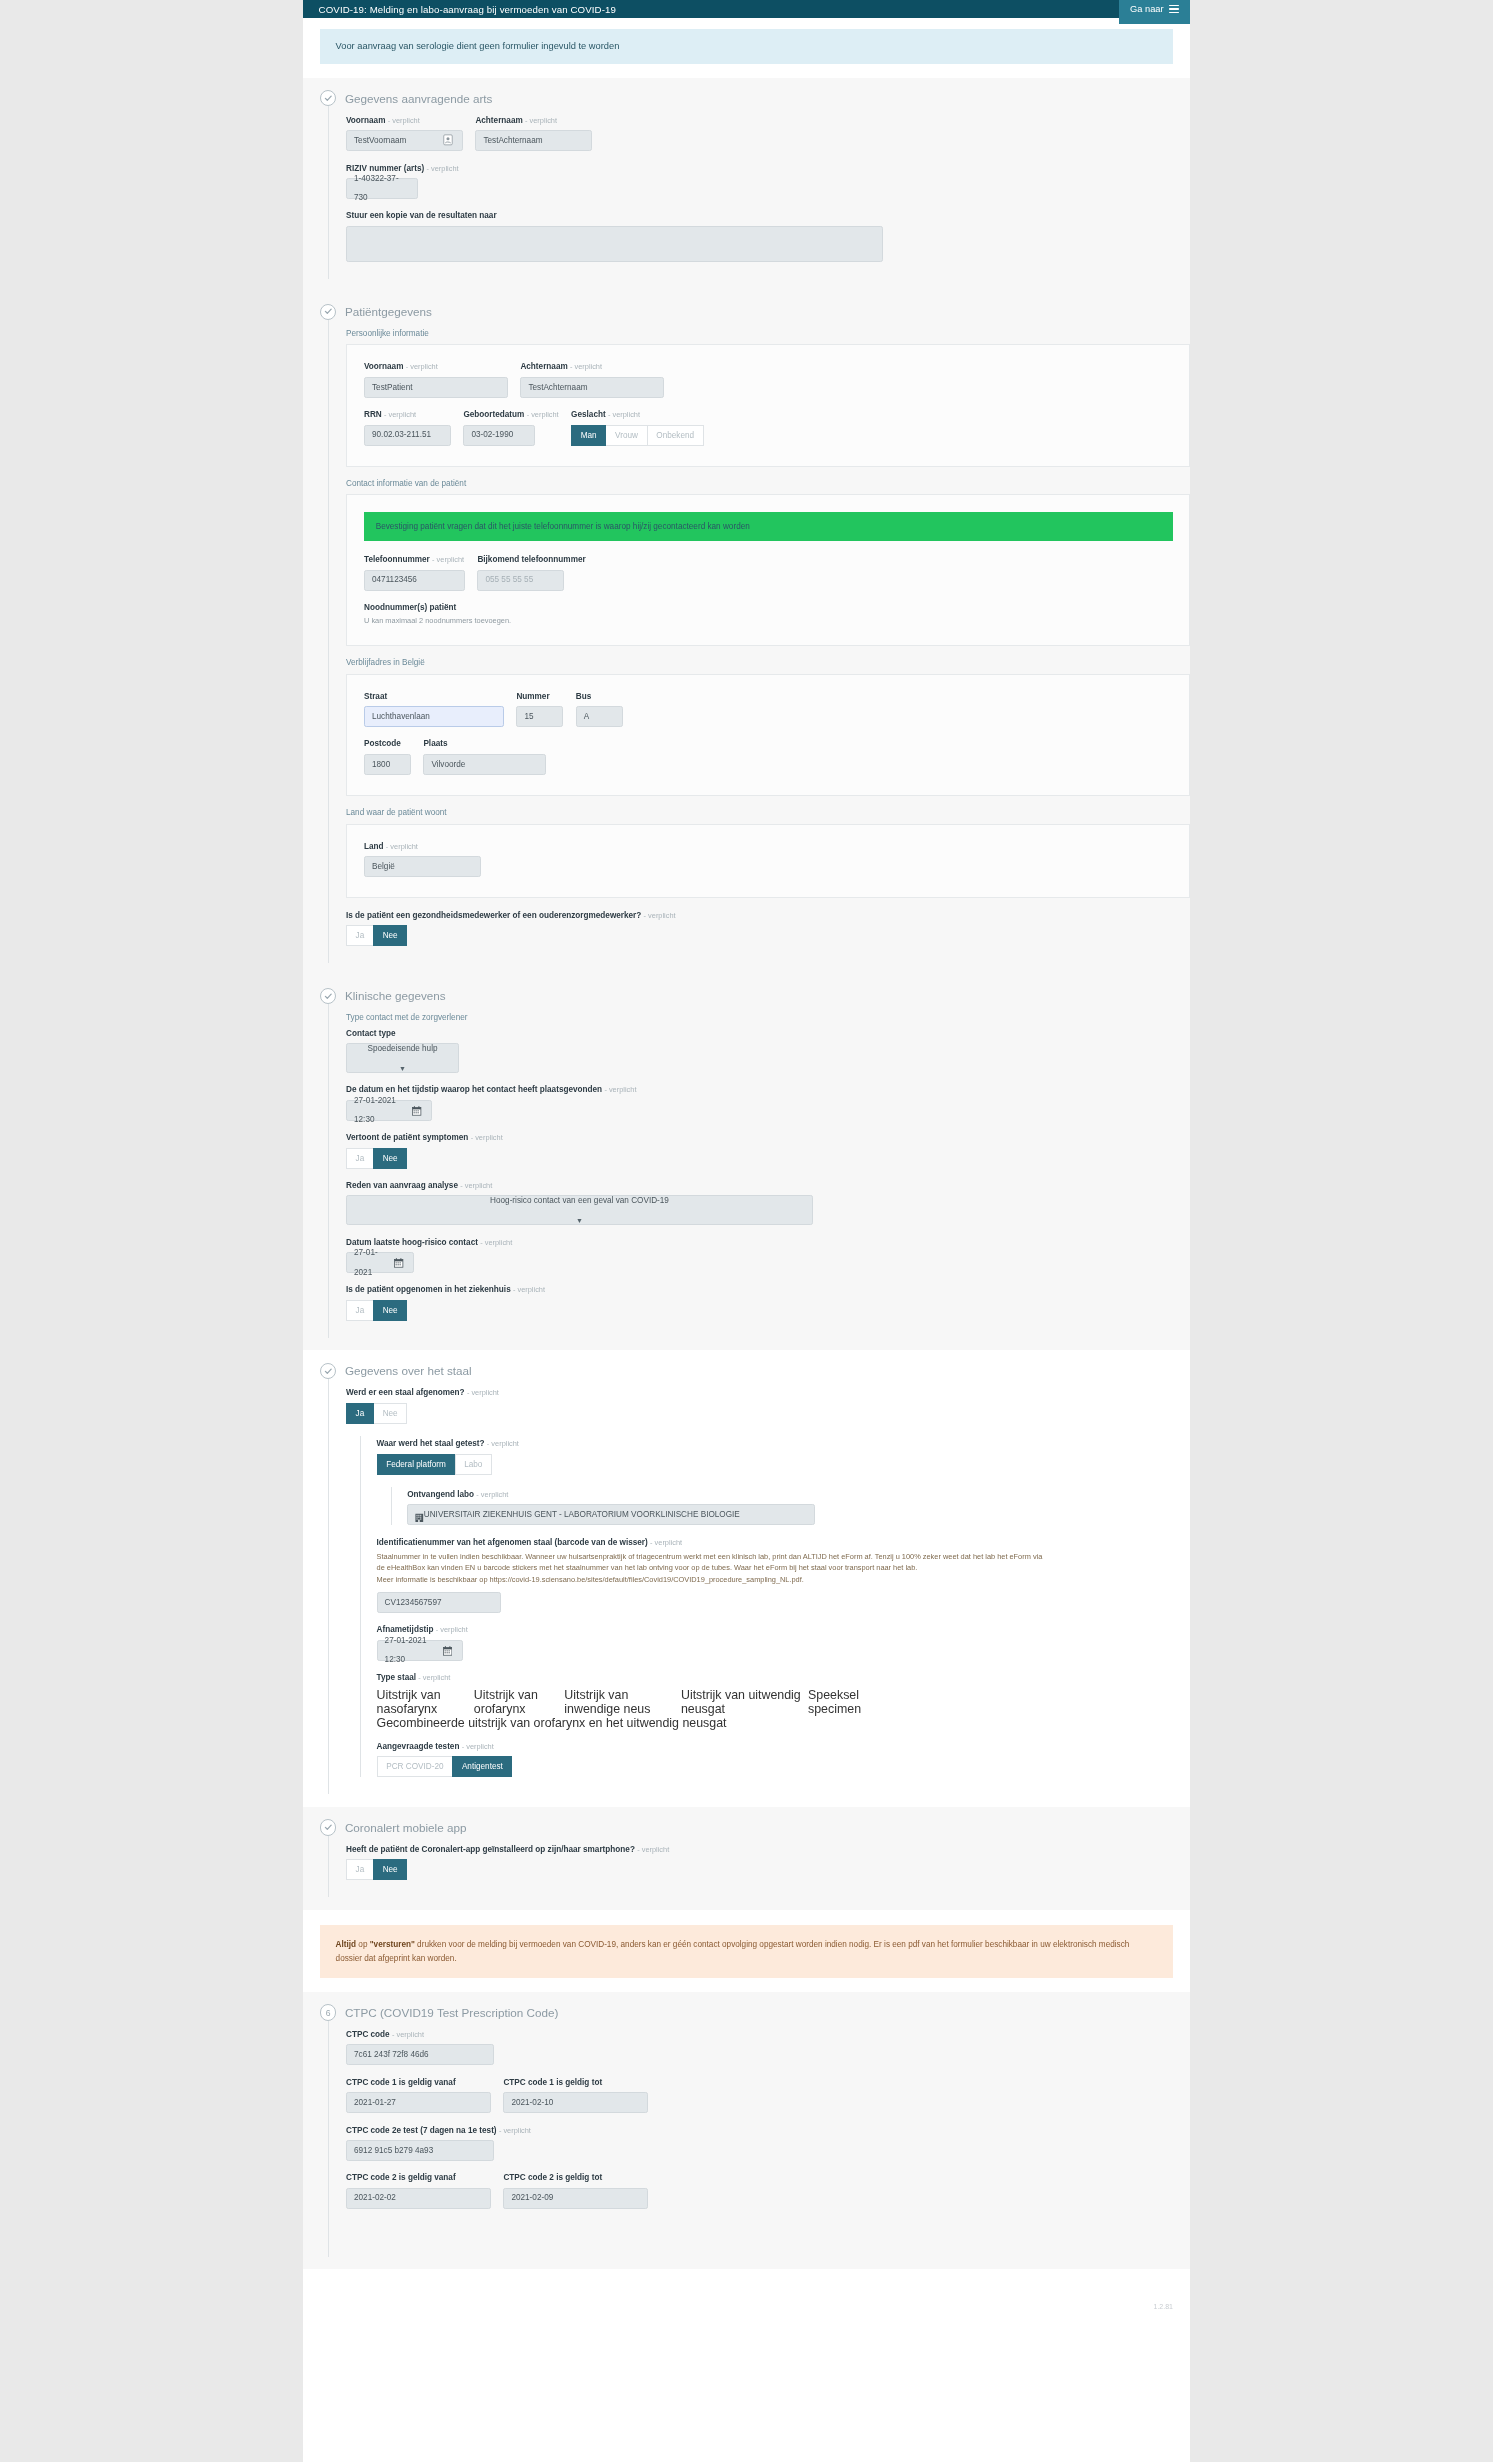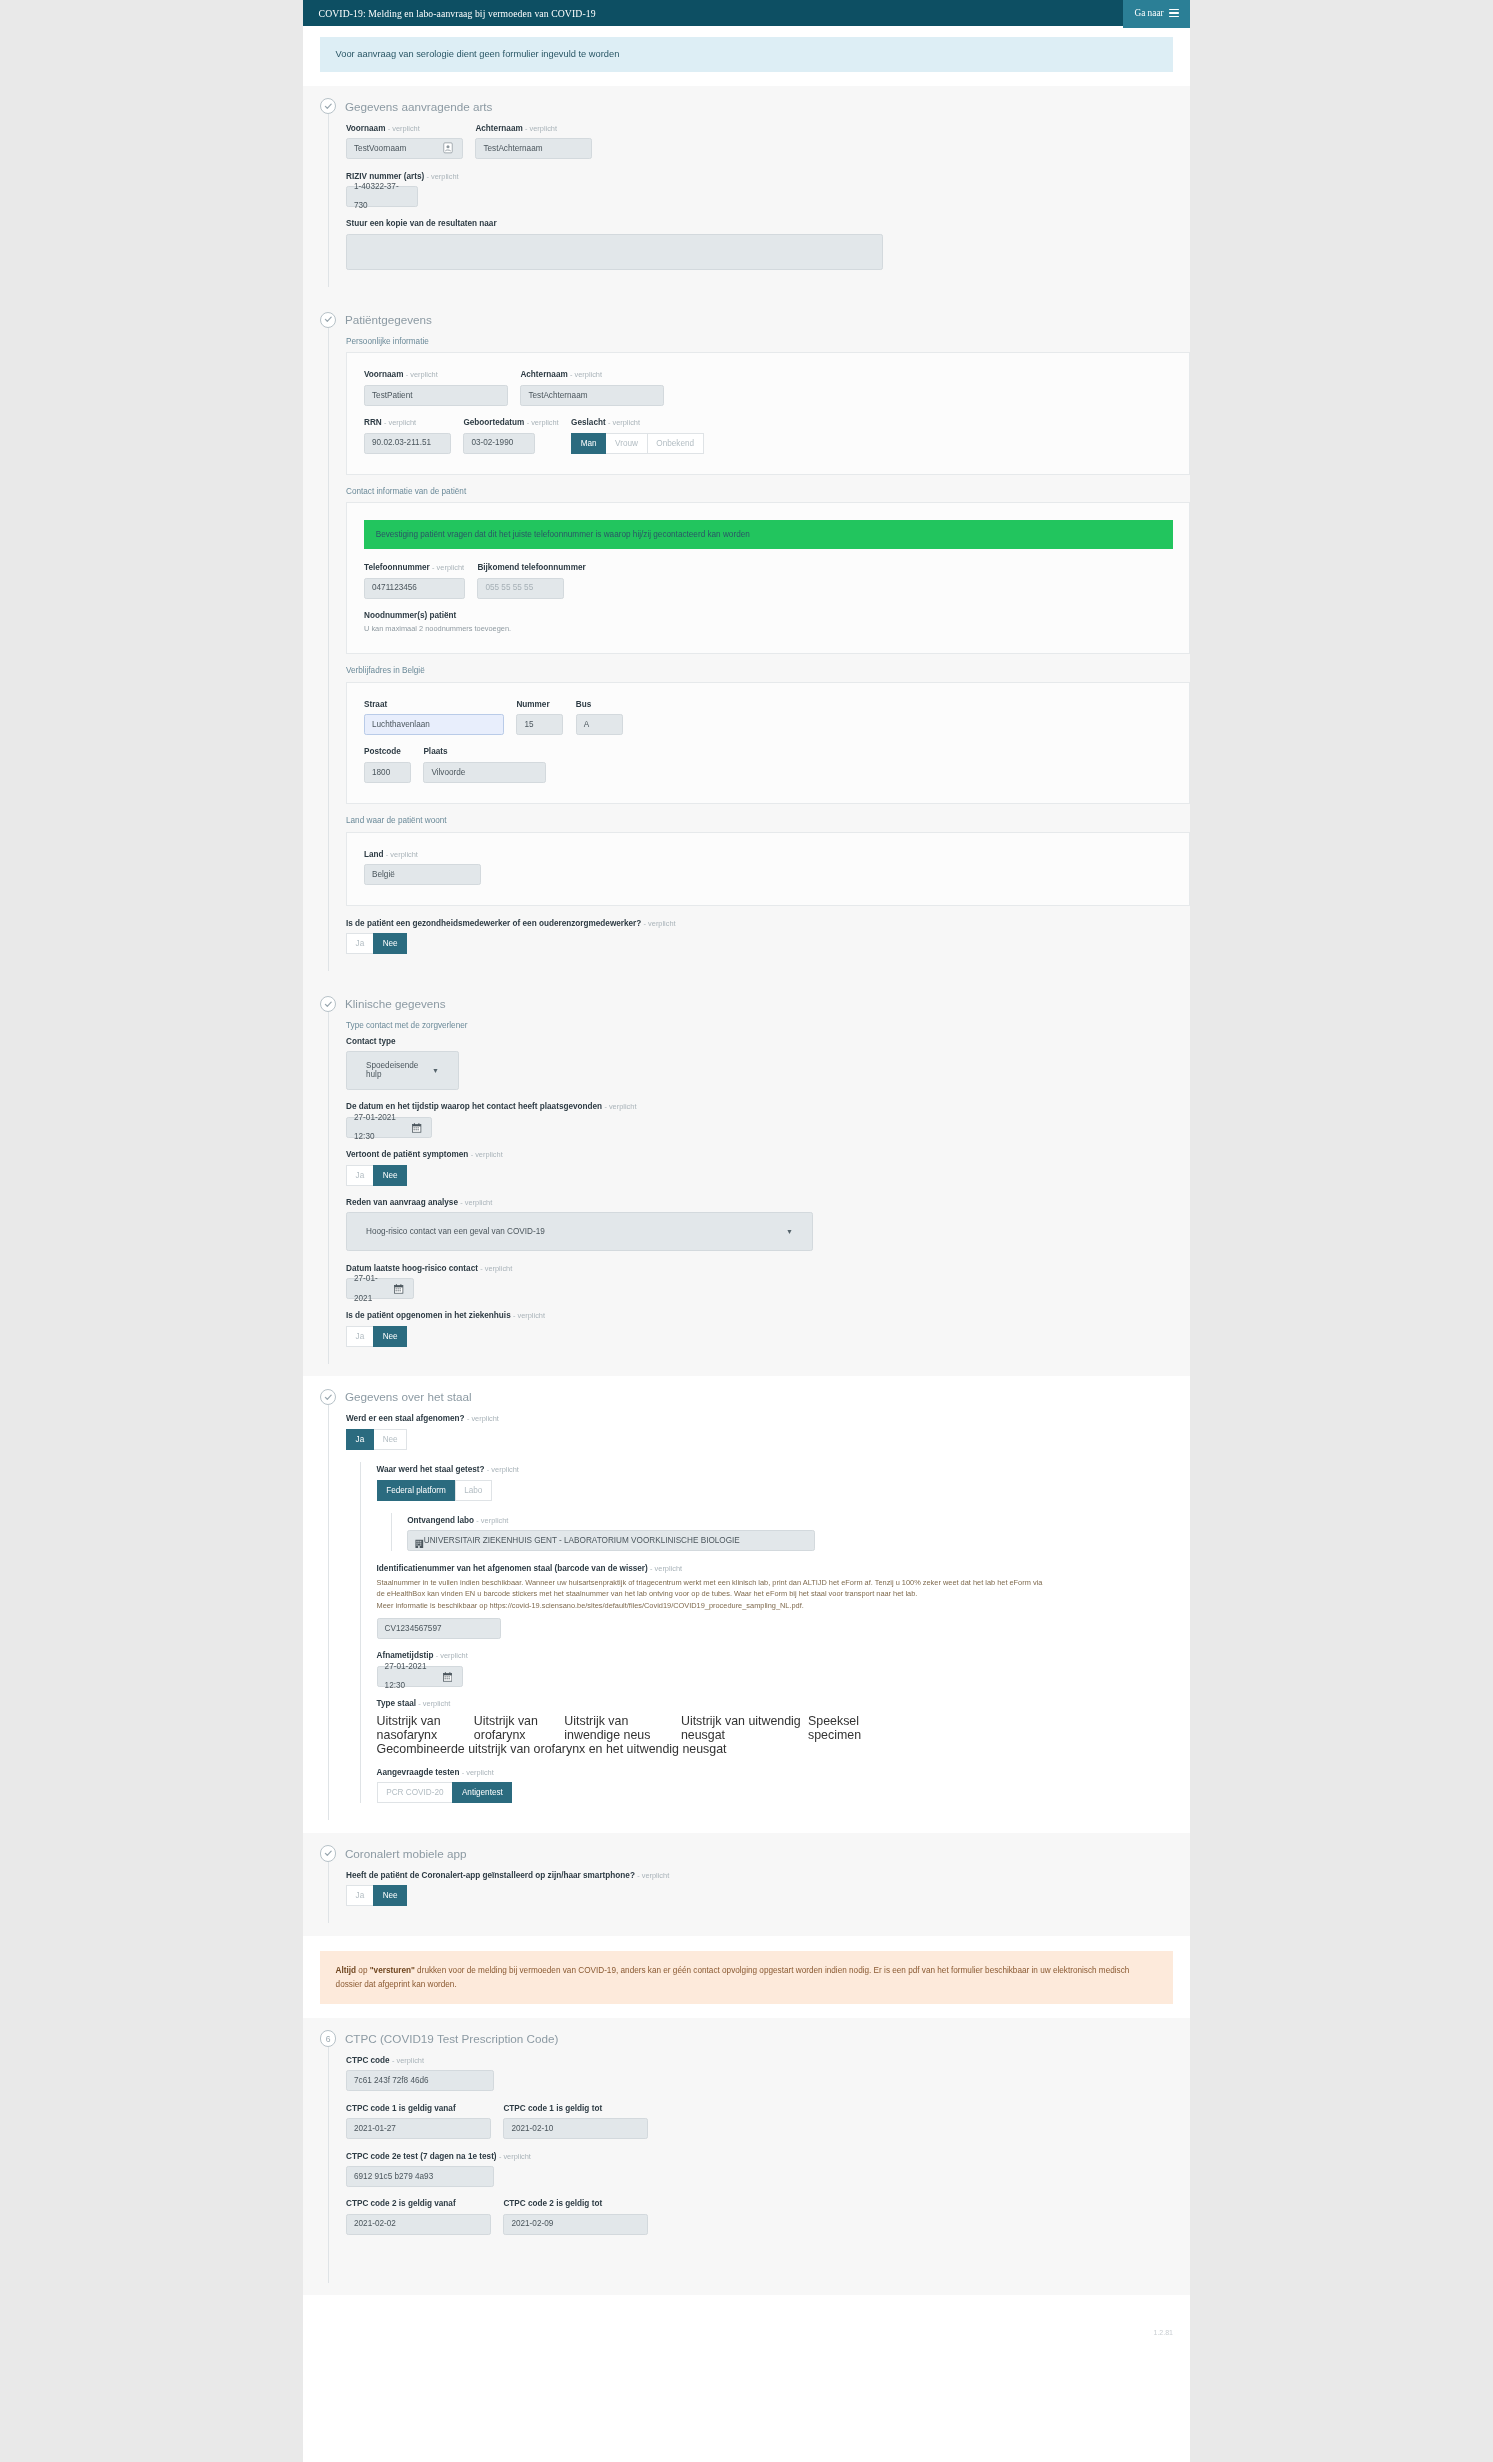--- a/index.html
+++ b/index.html
@@ -8,21 +8,21 @@
     width:1494px; height:2462px;
     background:#ffffff;
     font-family:"Liberation Sans", sans-serif;
     color:#333;
     -webkit-font-smoothing:antialiased;
   }
   .page { position:relative; width:1494px; height:2462px; background:#e9e9e9; }
   .app { position:absolute; left:303px; top:0; width:887px; min-height:2462px; background:#ffffff; }
 
   
-  .topbar { height:26px; background:#0d4f63; display:flex; align-items:center; justify-content:space-between;font-family:Liberation Serif, serif; }
+  .topbar { height:18px; background:#0d4f63; display:flex; align-items:center; justify-content:space-between; }
   .topbar-title { color:#ffffff; font-size:9.7px; padding-left:15.6px; letter-spacing:0.1px; }
   .ganaar { background:#2b7f96; color:#ffffff; font-size:9.3px; height:30px; display:flex; align-items:center; gap:5.4px; padding:0 11px; cursor:pointer; }
   .burger { display:inline-block; width:10px; }
   .burger i { display:block; height:1.2px; background:#fff; margin:2px 0; border-radius:0.8px; }
 
   
   .infoband { padding:11px 17px 14px 17px; background:#fff; }
   .infobox { background:#ddeef5; color:#2a5766; font-size:9.3px; padding:12.4px 15.6px; }
 
   
@@ -87,22 +87,22 @@
   }
   .tg .opt:first-child { margin-left:0; }
   .tg .opt.on { background:#2b6b7f; color:#ffffff; border-color:#2b6b7f; position:relative; z-index:2; }
   .tg-wrap { display:flex; flex-wrap:wrap; max-width:513px; }
   .tg-wrap .tgline { display:flex; }
   .tg-wrap .tgline:nth-child(2) .opt:first-child { margin-left:0; }
 
   
   .sel {
     background:#e2e7ea; border:0.8px solid #d3d9dd; border-radius:2.3px;
-    height:39px; display:flex; align-items:center; justify-content:space-between;
-    padding:0 19px; font-size:8.2px; color:#4b565d;
+    height:30px; display:flex; align-items:center; justify-content:space-between;
+    padding:0 9px; font-size:8.2px; color:#4b565d;flex-direction:column;
   }
   .sel .car { font-size:7px; color:#55636b; }
   .w-ct { width:113px; } .w-reden { width:467px; }
 
   
   .nest { margin-left:14px; border-left:0.8px solid #dfe3e6; padding-left:15.6px; padding-top:3.1px; }
   .nest2 { margin-left:14px; border-left:0.8px solid #dfe3e6; padding-left:15.6px; padding-top:3.1px; }
 
   
   .warnwrap { background:#ffffff; padding:15.6px 17px 14px 17px; }

